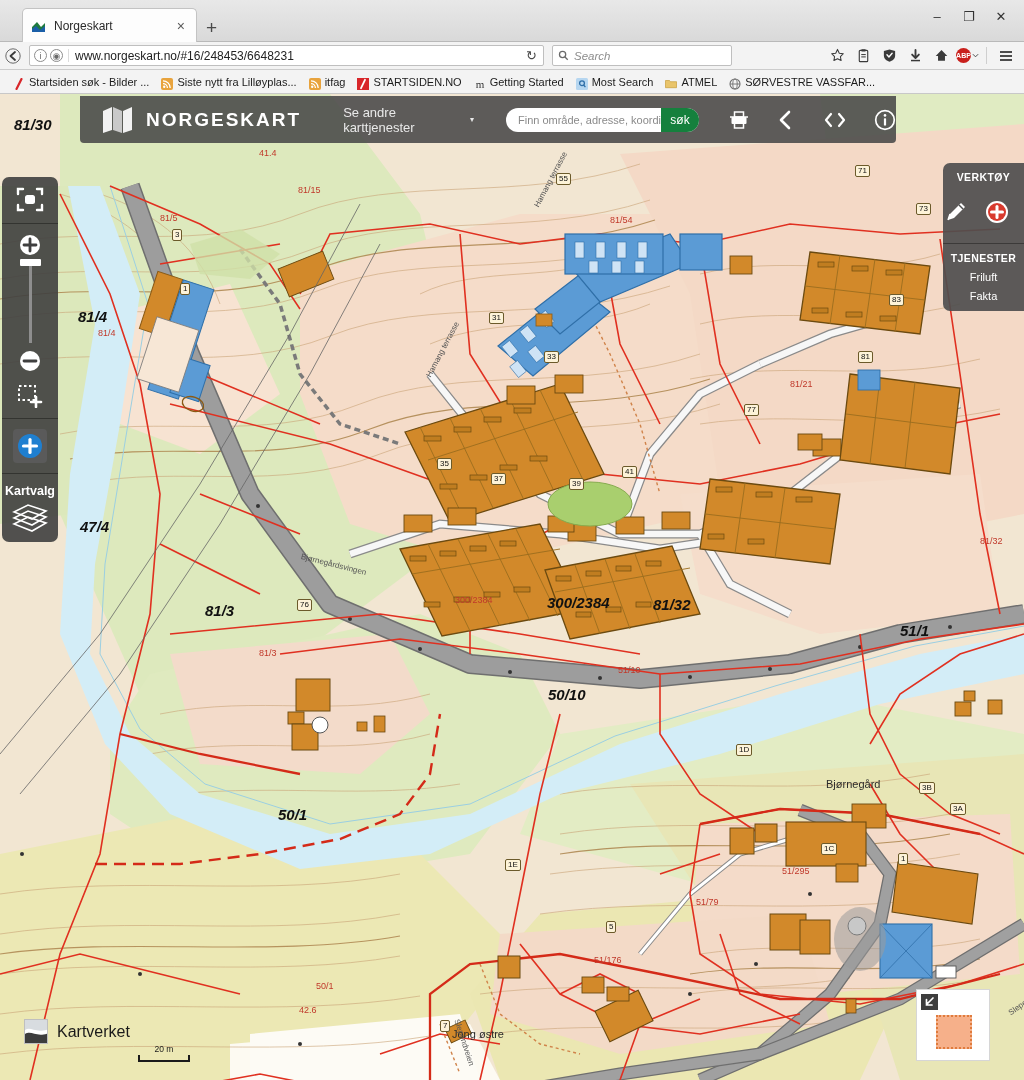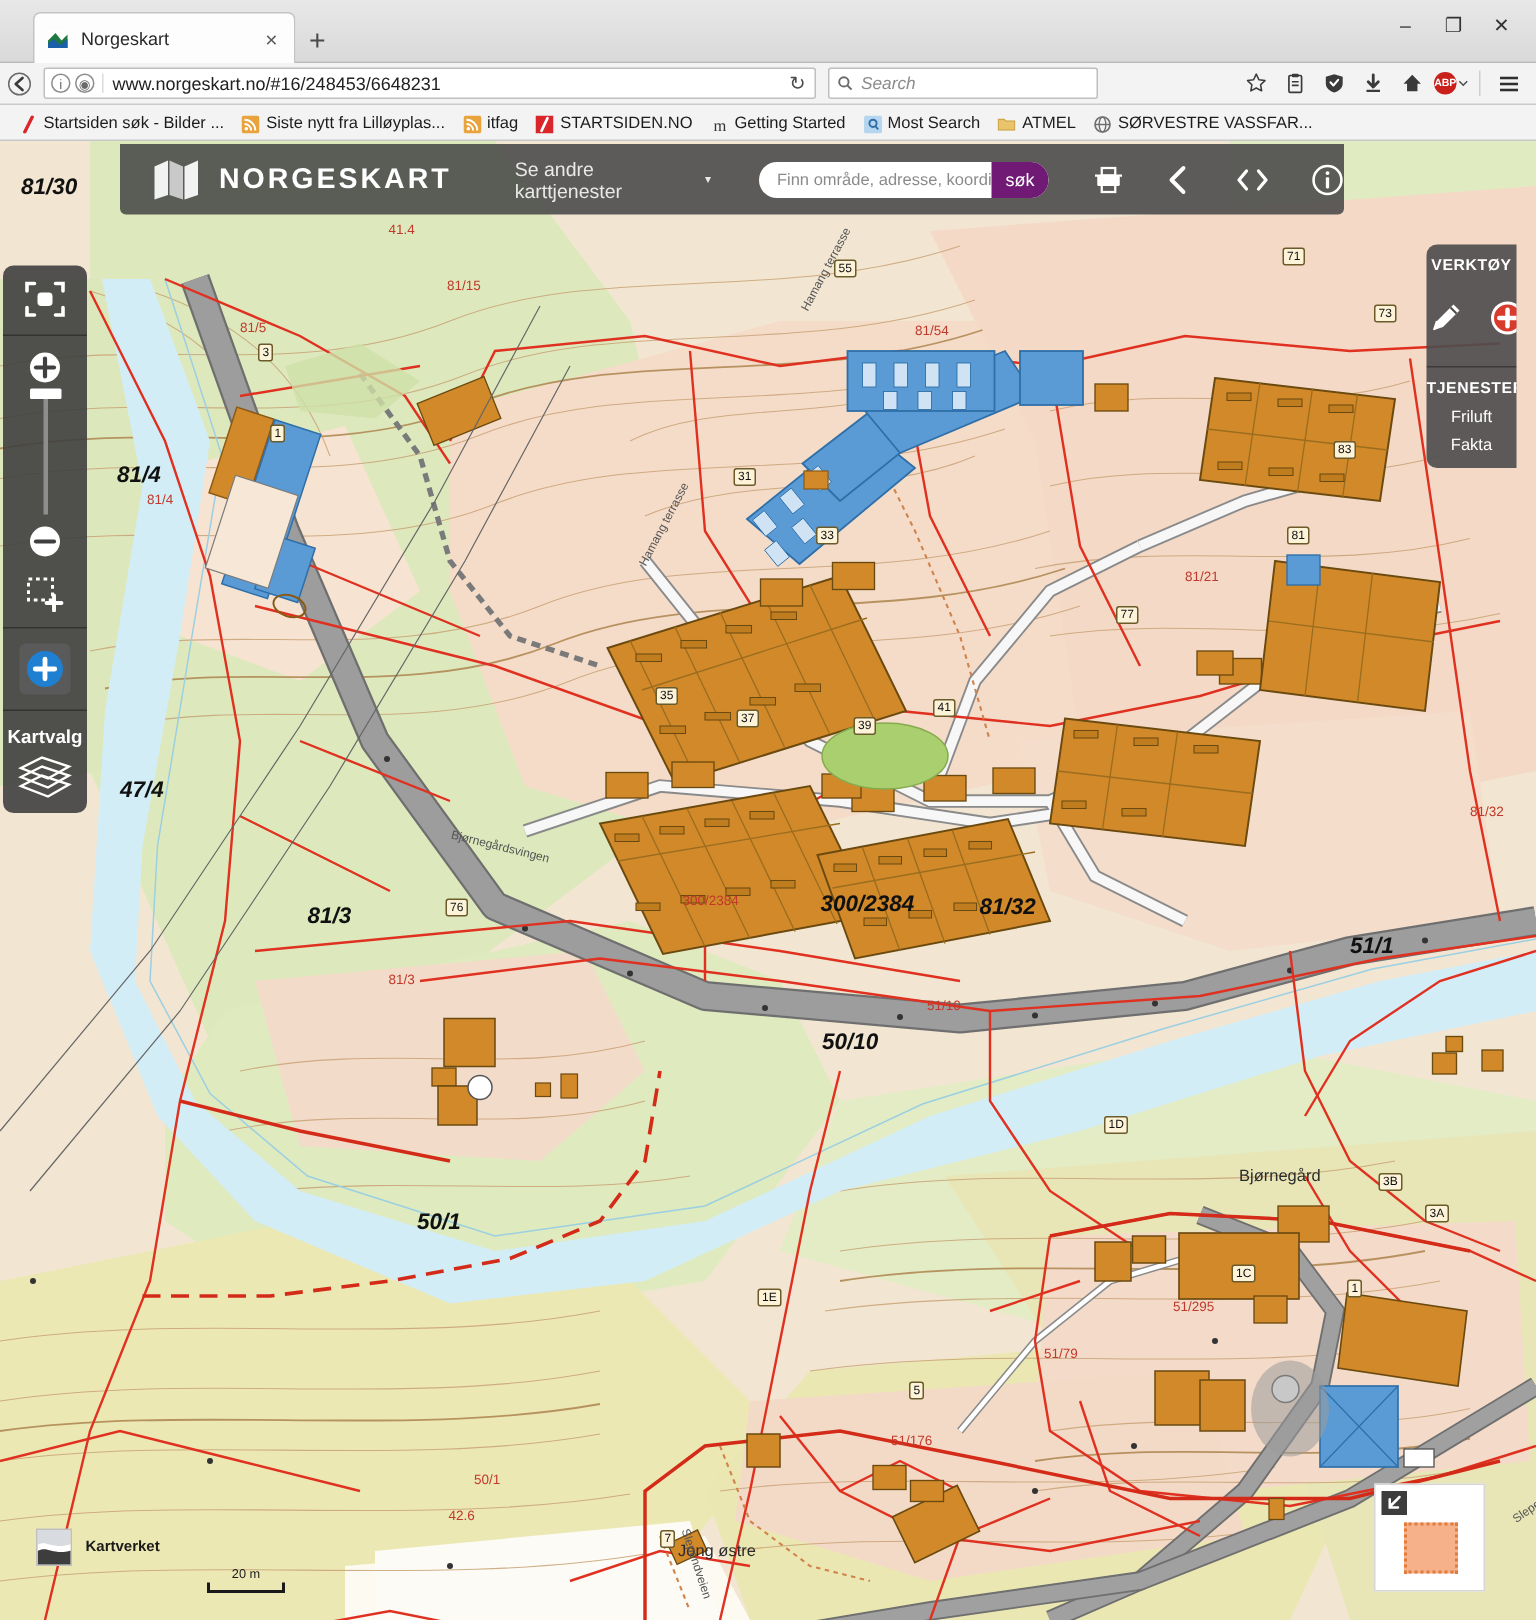--- a/index.html
+++ b/index.html
@@ -95,21 +95,21 @@
   .searchwrap {
     margin-left: 32px; width: 202px; height: 24px; background: #fff; border-radius: 12px;
     display: flex; align-items: center; overflow: hidden;
   }
   .searchwrap input {
     flex: 1; border: none; outline: none; font-size: 11px; color: #333;
     padding-left: 12px; background: transparent; font-family: "Liberation Sans", sans-serif;
   }
   .searchwrap input::placeholder { color: #8a8a8a; }
   .sokbtn {
-    width: 38px; height: 24px; background: #701a75; color: #fff; font-size: 12px;
+    width: 38px; height: 24px; background: #15803d; color: #fff; font-size: 12px;
     display: flex; align-items: center; justify-content: center; border: none;
     font-family: "Liberation Sans", sans-serif;
   }
   .hdr-icons { margin-left: 30px; display: flex; align-items: center; gap: 27px; }
   .hdr-icon { color: #fff; display: flex; align-items: center; justify-content: center; }
 
   
   .lefttool {
     position: absolute; left: 2px; top: 177px; width: 56px;
     background: rgba(63,63,63,0.90); border-radius: 7px; overflow: hidden;
@@ -120,21 +120,21 @@
   .lt-icon { color: #fff; display: flex; align-items: center; justify-content: center; }
   .zoomslider { width: 3px; height: 80px; background: #8e8e8e; margin: 7px 0; position: relative; }
   .zoomhandle { position: absolute; left: -9px; top: -4px; width: 21px; height: 7px;
                 background: #fff; border-radius: 1px; }
   .kartvalg-label { color: #fff; font-size: 12.5px; font-weight: bold; margin-bottom: 4px; }
   .bluebtn-wrap { width: 34px; height: 34px; background: #5a5a5a; border-radius: 4px;
                   display: flex; align-items: center; justify-content: center; }
 
   
   .rightpanel {
-    position: absolute; right: 13px; top: 163px; width: 60px;
+    position: absolute; right: 0; top: 163px; width: 81px;
     background: rgba(78,78,78,0.92); border-radius: 7px 0 0 7px; overflow: hidden;
   }
   .rp-title { color: #fff; font-size: 10.5px; font-weight: bold; text-align: center;
               padding: 8px 0 4px; letter-spacing: 0.4px; }
   .rp-tools { display: flex; flex-direction: row; align-items: center; gap: 16px;
               padding: 12px 0 14px; }
   .rp-xy { color: #fff; font-size: 17px; }
   .rp-div { height: 1px; background: rgba(0,0,0,0.35); }
   .rp-svc { padding: 3px 0 9px; display: flex; flex-direction: column; align-items: center; gap: 7px; }
   .rp-svc-item { color: #fff; font-size: 11px; }
@@ -147,21 +147,21 @@
   .ov-btn { position: absolute; left: 4px; top: 4px; width: 17px; height: 16px;
             background: #3d3d3d; display: flex; align-items: center; justify-content: center; }
   .ov-rect { position: absolute; left: 19px; top: 25px; width: 36px; height: 34px;
              background: #f6b08a; border: 2px dotted #e07b3c; }
 
   
   .kv-logo { position: absolute; left: 24px; bottom: 36px; display: flex;
              align-items: center; gap: 9px; }
   .kv-mark { width: 24px; height: 25px; position: relative; overflow: hidden;
              border: 1px solid #bfbfbf; }
-  .kv-text { font-size: 10px; font-weight: bold; color: #1a1a1a; }
+  .kv-text { font-size: 16px; font-weight: normal; color: #1a1a1a; }
   .scalebar { position: absolute; left: 138px; bottom: 18px; width: 52px; }
   .scale-line { height: 7px; border: 2px solid #1a1a1a; border-top: none; }
   .scale-label { font-size: 8.5px; color: #1a1a1a; text-align: center; margin-bottom: 1px; }
 
   
   .maplabel { position: absolute; font-weight: bold; color: #111; white-space: nowrap; }
   .parcel-big { font-size: 15px; font-style: italic; }
   .parcel-small { position: absolute; font-size: 9px; color: #c0392b; white-space: nowrap; }
   .place-name { position: absolute; font-size: 11px; color: #2b2b2b; white-space: nowrap; }
   .bldnum {

